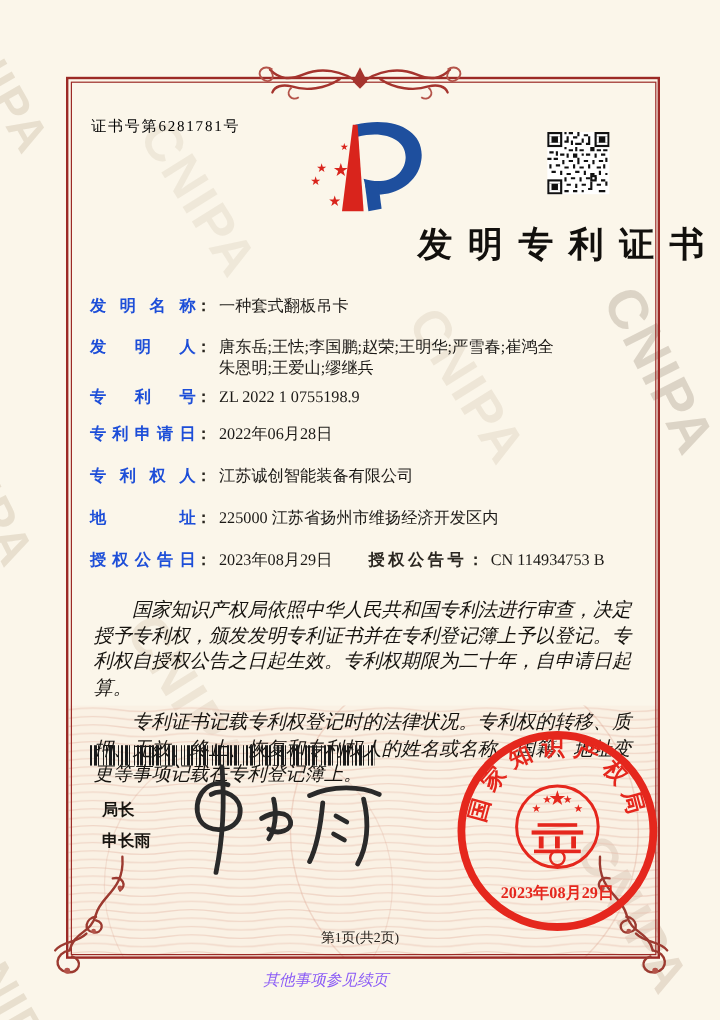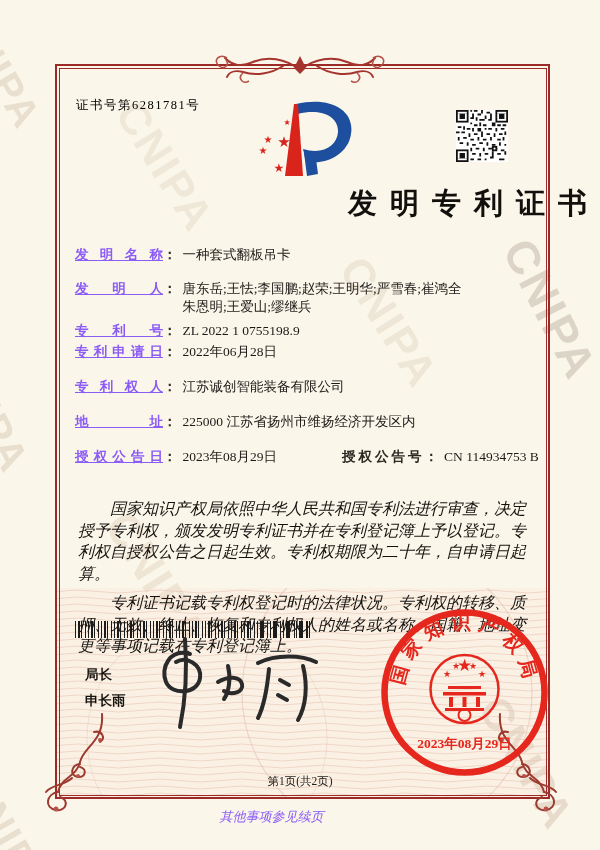--- a/index.html
+++ b/index.html
@@ -11,26 +11,26 @@
       color:rgba(178,158,128,0.26);transform-origin:left top;letter-spacing:2px;user-select:none;}
   
   .frame{position:absolute;left:55px;top:64px;width:491px;height:731px;border:2.5px solid #9c2a26;}
   .frame-inner{position:absolute;inset:1.5px;border:1px solid #9c2a26;}
   
   .certno{position:absolute;left:76px;top:97px;font-size:12.5px;letter-spacing:1.5px;color:#000000;}
   .title{position:absolute;left:0;top:184px;width:600px;text-align:right;font-size:29px;font-weight:bold;
          letter-spacing:13px;padding-left:13px;box-sizing:border-box;color:#12100d;}
   .fields{position:absolute;left:75px;top:246px;width:468px;font-size:13.5px;color:#1c1a17;}
   .frow{display:flex;align-items:flex-start;line-height:18px;}
-  .flabel{display:inline-block;width:88px;text-align:justify;text-align-last:justify;font-weight:600;color:#8b5cf6;flex:0 0 88px;text-decoration:underline;}
+  .flabel{display:inline-block;width:88px;text-align:justify;text-align-last:justify;font-weight:600;color:#1d4ed8;flex:0 0 88px;}
   .fcolon{font-weight:600;color:#2a2620;margin-right:6px;}
   .fval{flex:1;}
-  .mb16{margin-bottom:16px;}.mb6{margin-bottom:6px;}.mb13{margin-bottom:3px;align-items:flex-end;}.mb17{margin-bottom:17px;}
+  .mb16{margin-bottom:16px;}.mb6{margin-bottom:6px;}.mb13{margin-bottom:13px;align-items:flex-end;}.mb17{margin-bottom:17px;}
   .grant-group1{display:flex;flex:0 0 232px;}
-  .grant-group2{display:flex;flex:1;margin-left:35px;}
+  .grant-group2{display:flex;flex:1;}
   .body-text{position:absolute;left:78px;top:498px;width:452px;font-size:16px;font-style:italic;
              line-height:21.5px;color:#16130f;}
   .body-text p{margin:0 0 8px 0;text-indent:2em;}
   
   .barcode{position:absolute;left:75px;top:621px;width:237px;height:17px;
     background:repeating-linear-gradient(90deg,#1b1b1b 0 1.5px,transparent 1.5px 3px,
       #1b1b1b 3px 5.5px,transparent 5.5px 6.5px,#1b1b1b 6.5px 7.5px,transparent 7.5px 10.5px,
       #1b1b1b 10.5px 11.5px,transparent 11.5px 13px);}
   .official{position:absolute;left:85px;font-family:"Liberation Sans","DejaVu Sans",sans-serif;
             font-weight:bold;font-size:13.5px;color:#17140f;}

